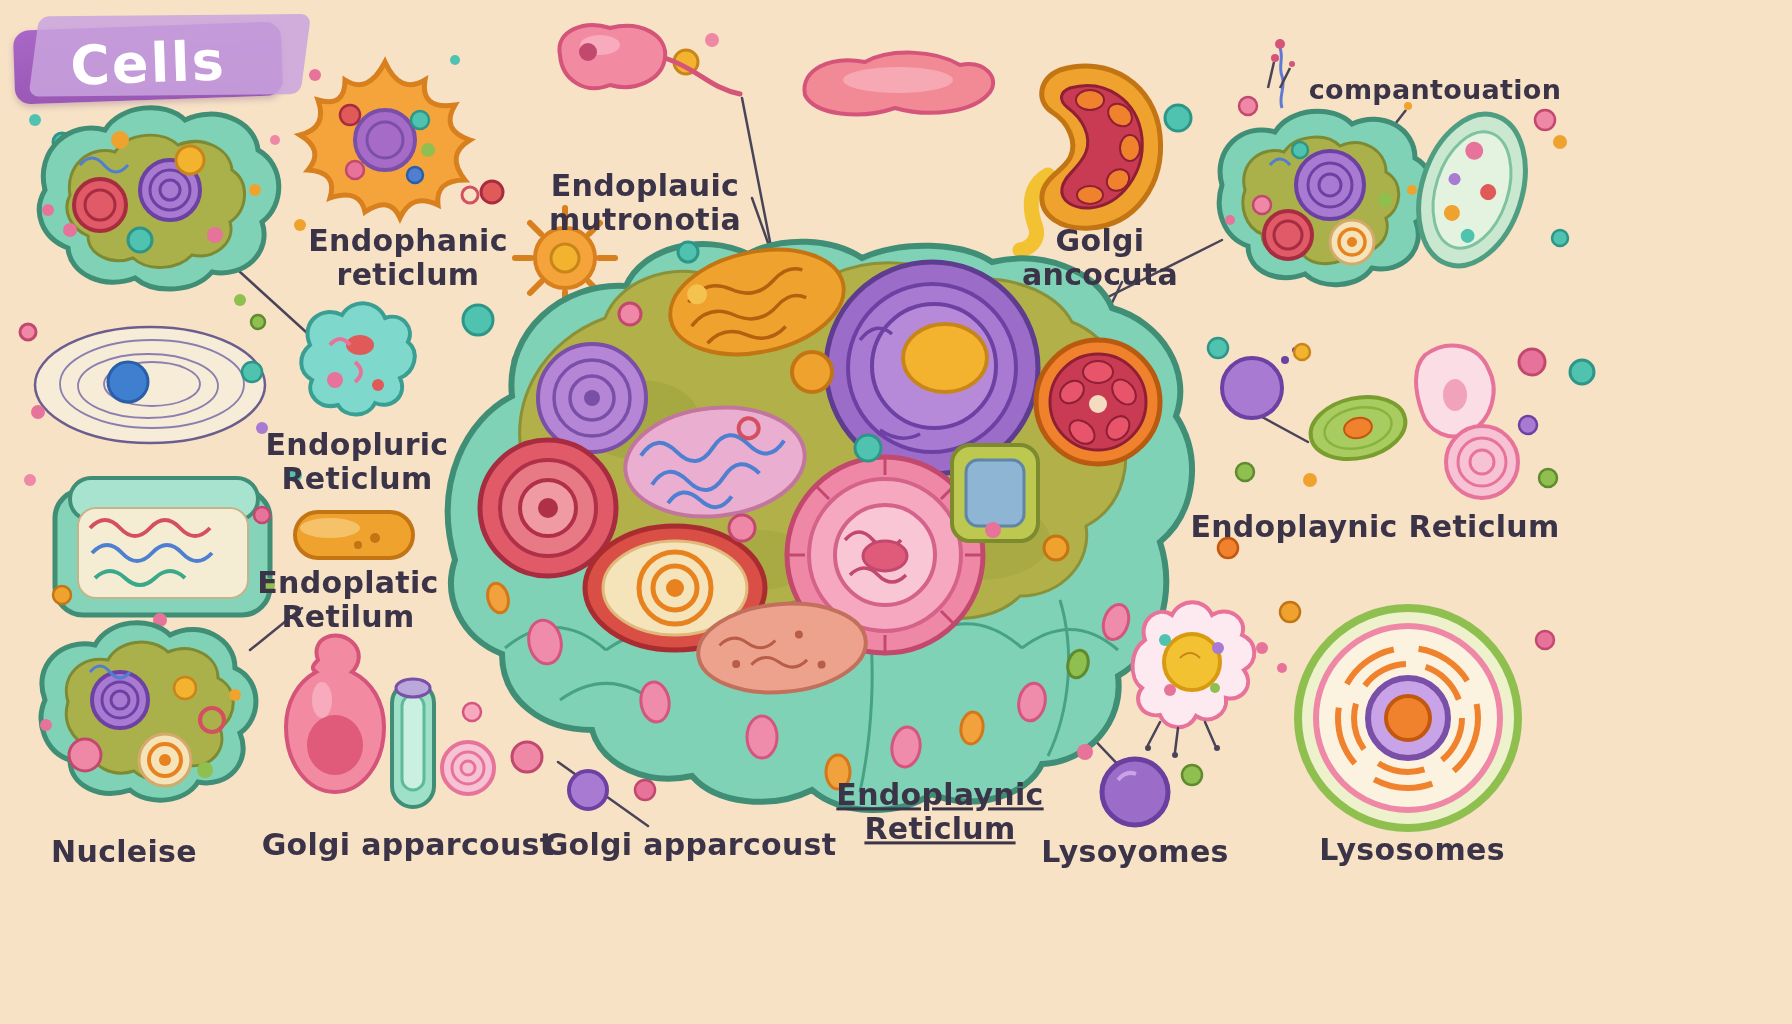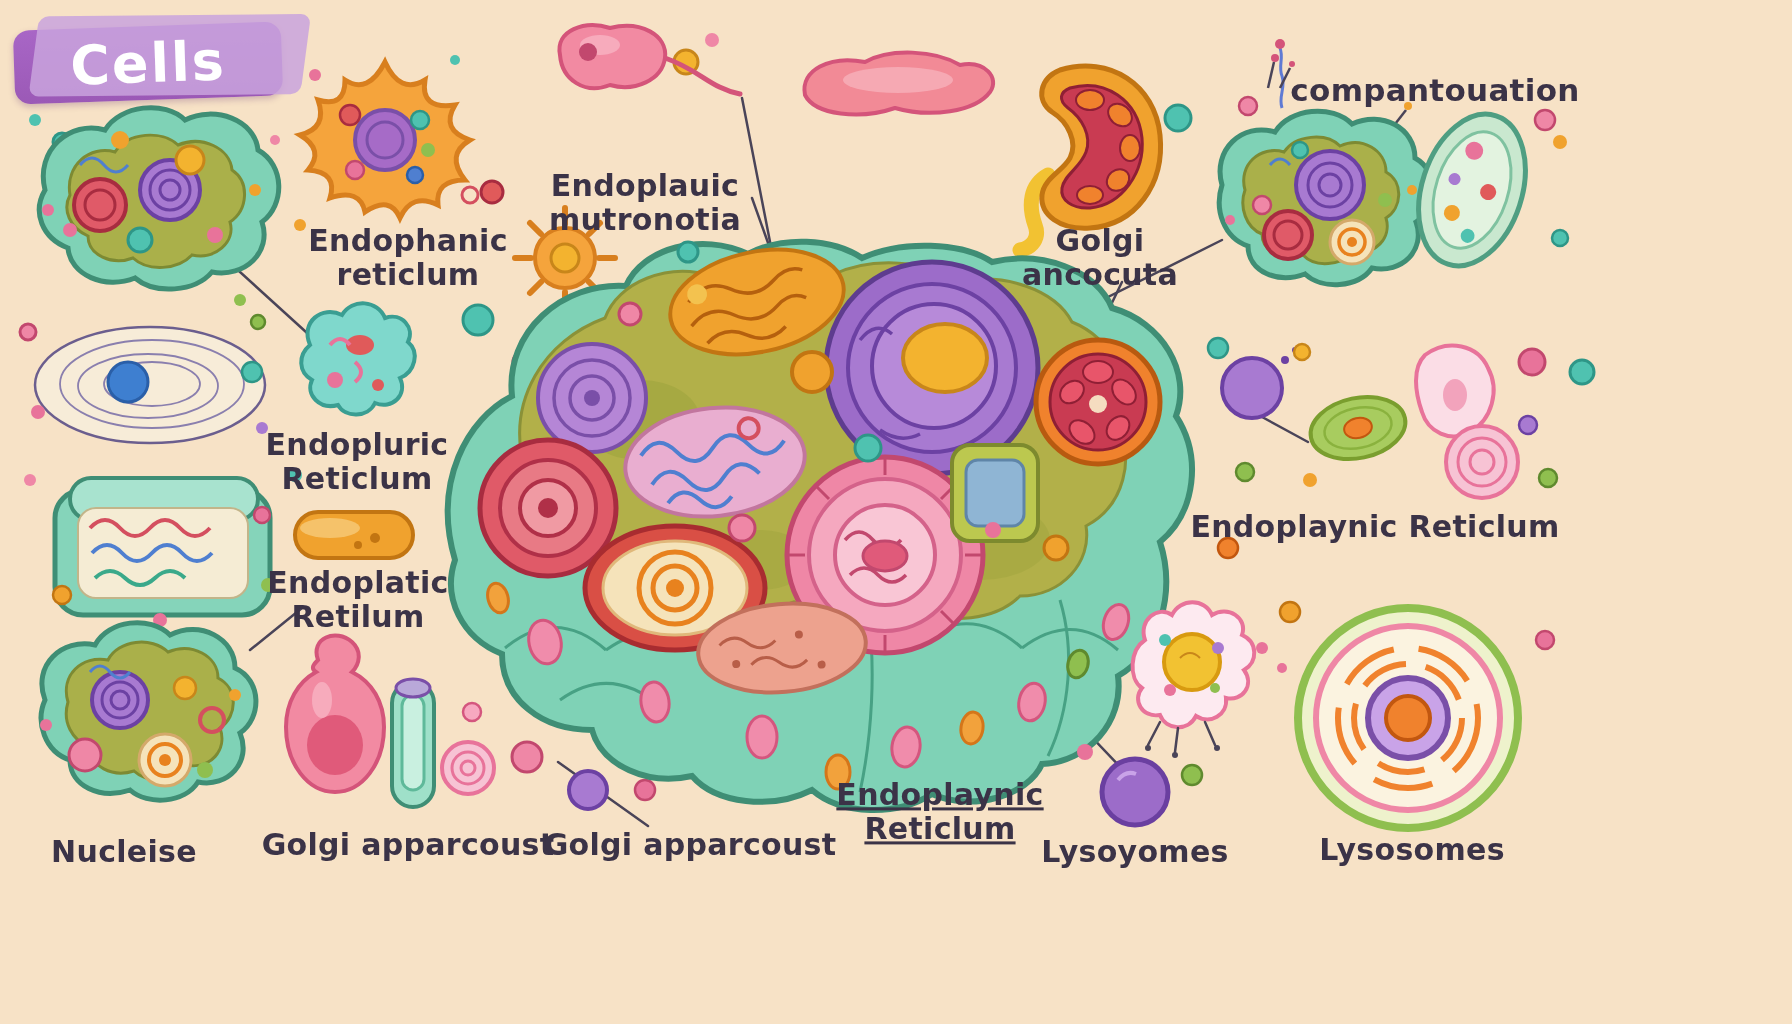--- a/index.html
+++ b/index.html
@@ -1,21 +1,21 @@
 <!DOCTYPE html>
 <html><head>
 <meta charset="utf-8">
 <style>
   html,body{margin:0;padding:0;background:#e8d6bd;}
   .canvas{position:relative;width:1792px;height:1024px;background:#f7e2c6;overflow:hidden;
           font-family:"DejaVu Sans",sans-serif;}
   .art{position:absolute;left:0;top:0;width:1792px;height:1024px;}
   .lbl{position:absolute;transform:translate(-50%,-50%);font-weight:700;font-size:30px;
        color:#3b3347;text-align:center;line-height:1.12;white-space:pre-line;letter-spacing:.3px;z-index:2;}
-  .lbl.small{font-size:31px;}
+  .lbl.small{font-size:27px;}
   .banner{position:absolute;left:14px;top:26px;width:268px;height:74px;
           background:linear-gradient(180deg,#a866c6,#9b59b6);border-radius:16px;
           transform:rotate(-2deg);display:flex;align-items:center;justify-content:center;
           box-shadow:0 3px 6px rgba(90,40,110,.25);z-index:3;}
   .banner::before{content:"";position:absolute;left:20px;top:-10px;width:272px;height:80px;
           background:#c9a3dd;border-radius:10px;transform:rotate(1.5deg) skewX(-8deg);
           z-index:-1;opacity:.85;}
   .banner span{font-size:54px;font-weight:800;color:#ffffff;letter-spacing:2px;}
 </style>
 </head>
@@ -454,21 +454,21 @@
 
 <div class="lbl" style="left:408px;top:258px;">Endophanic
 reticlum</div>
 <div class="lbl" style="left:645px;top:175px;margin-top:28px;">Endoplauic
 mutronotia</div>
 <div class="lbl" style="left:1100px;top:258px;">Golgi
 ancocuta</div>
 <div class="lbl small" style="left:1435px;top:90px;">compantouation</div>
 <div class="lbl" style="left:357px;top:462px;">Endopluric
 Reticlum</div>
-<div class="lbl" style="left:358px;top:600px;">Endoplatic
+<div class="lbl" style="left:348px;top:600px;">Endoplatic
 Retilum</div>
 <div class="lbl" style="left:1375px;top:527px;">Endoplaynic Reticlum</div>
 <div class="lbl" style="left:940px;top:812px;text-decoration:underline;">Endoplaynic
 Reticlum</div>
 <div class="lbl" style="left:124px;top:852px;">Nucleise</div>
 <div class="lbl" style="left:408px;top:845px;">Golgi apparcoust</div>
 <div class="lbl" style="left:690px;top:845px;">Golgi apparcoust</div>
 <div class="lbl" style="left:1135px;top:852px;">Lysoyomes</div>
 <div class="lbl" style="left:1412px;top:808px;margin-top:42px;">Lysosomes</div>
 

